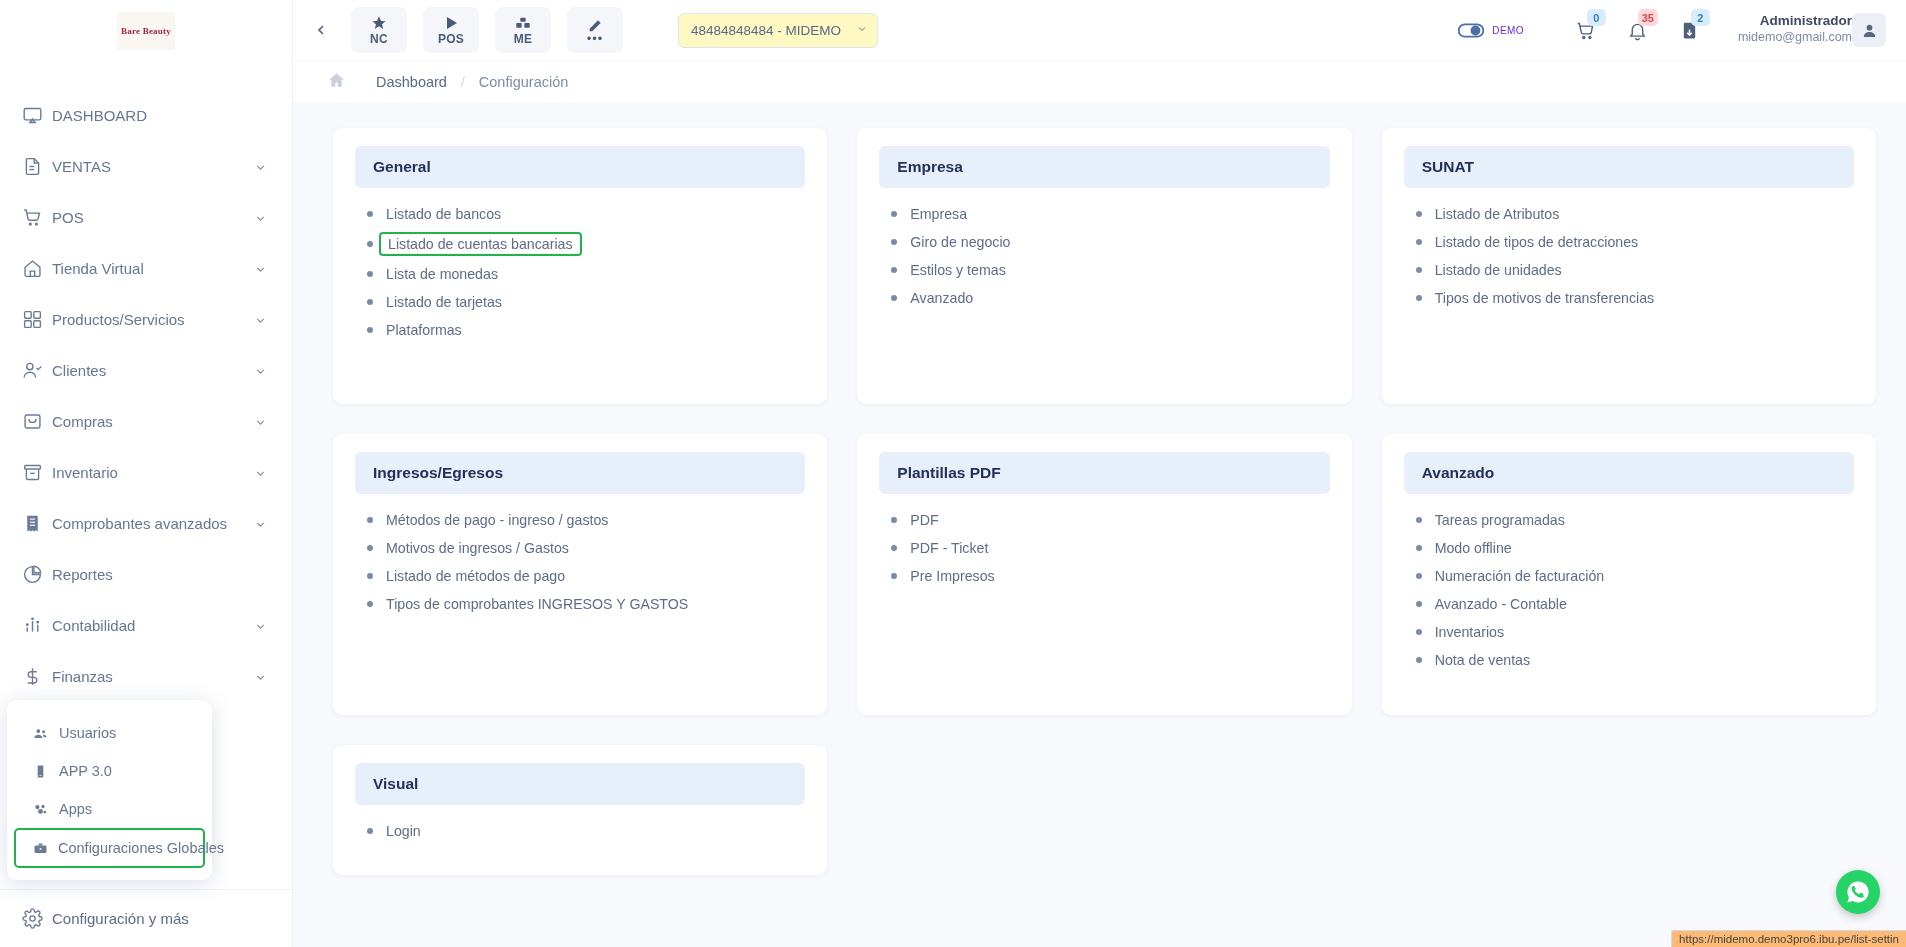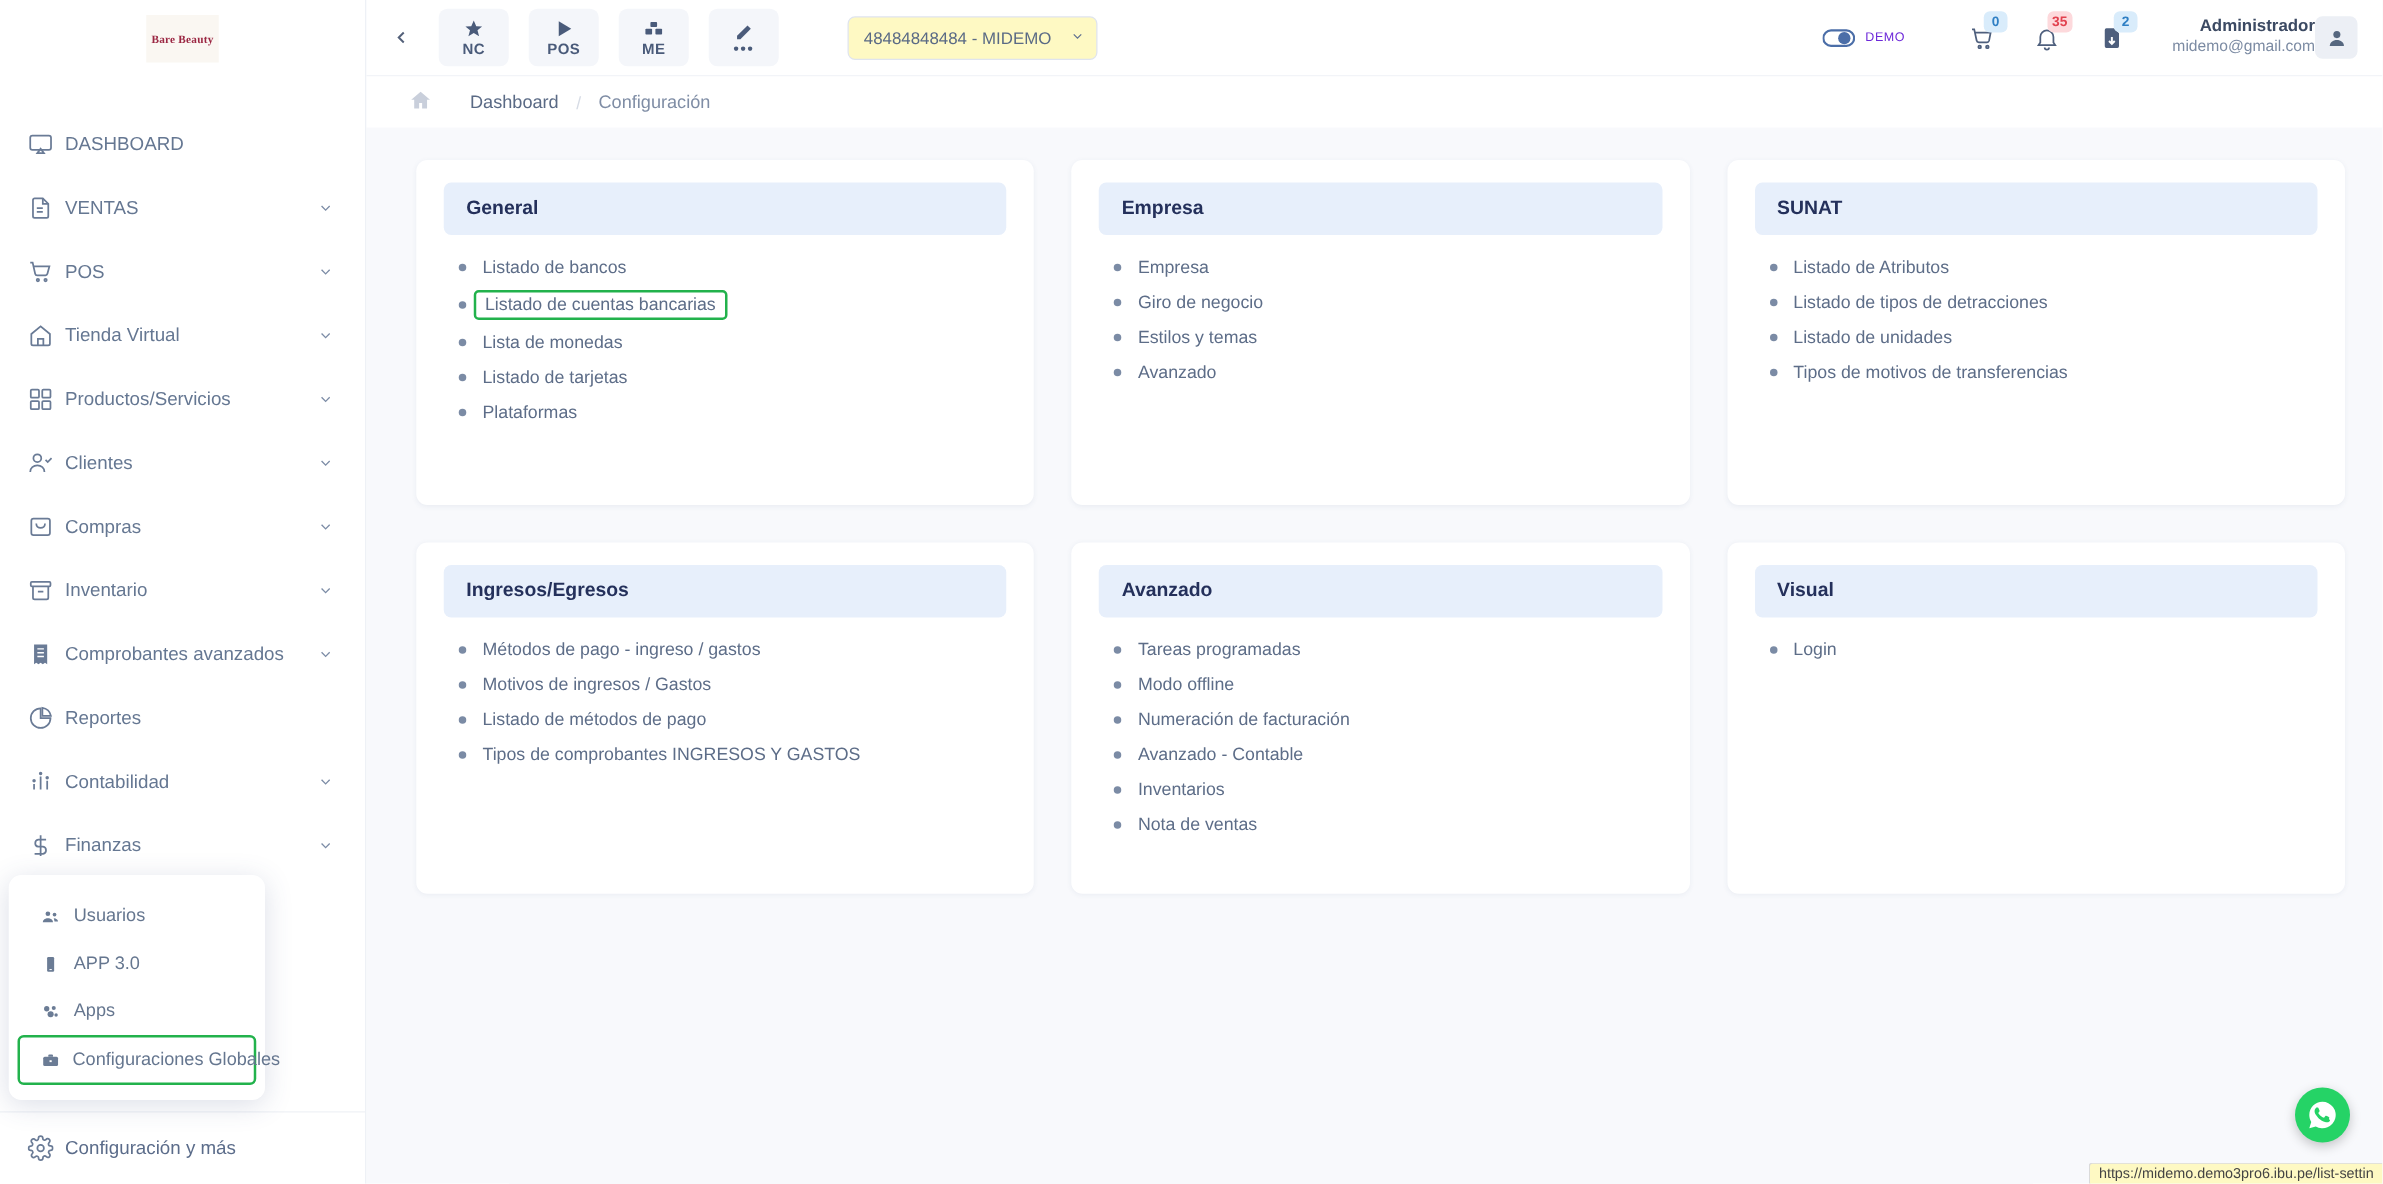--- a/index.html
+++ b/index.html
@@ -174,21 +174,21 @@
   .wa-fab {
     position:absolute; right:26px; bottom:33px;
     width:44px;height:44px;border-radius:50%;
     background:#25d366;display:flex;align-items:center;justify-content:center;
     box-shadow:0 3px 9px rgba(0,0,0,.22);cursor:pointer;z-index:50;
   }
   .wa-fab svg{width:26px;height:26px;fill:#fff;}
 
   .status-url {
     position:absolute; right:0; bottom:0;
-    background:#fef9c3; color:#444; font-size:11.5px;
+    background:#fdba74; color:#444; font-size:11.5px;
     padding:2px 7px; border-top-left-radius:3px;
     border:1px solid #dadada;border-right:none;border-bottom:none;
     font-family:"Liberation Sans", sans-serif; z-index:60;
   }
 </style>
 </head>
 <body>
 
 <div class="app">
 
@@ -602,20 +602,37 @@
                 <span class="dot"></span>
                 <span class="li-text">Listado de métodos de pago</span>
               </li>
               <li>
                 <span class="dot"></span>
                 <span class="li-text">Tipos de comprobantes INGRESOS Y GASTOS</span>
               </li>
             </ul>
           </div>
           <div class="card h-mid">
+            <div class="card-head"><span class="card-title">Plantillas PDF</span></div>
+            <ul class="card-list">
+              <li>
+                <span class="dot"></span>
+                <span class="li-text">PDF</span>
+              </li>
+              <li>
+                <span class="dot"></span>
+                <span class="li-text">PDF - Ticket</span>
+              </li>
+              <li>
+                <span class="dot"></span>
+                <span class="li-text">Pre Impresos</span>
+              </li>
+            </ul>
+          </div>
+          <div class="card h-mid">
             <div class="card-head"><span class="card-title">Avanzado</span></div>
             <ul class="card-list">
               <li>
                 <span class="dot"></span>
                 <span class="li-text">Tareas programadas</span>
               </li>
               <li>
                 <span class="dot"></span>
                 <span class="li-text">Modo offline</span>
               </li>

